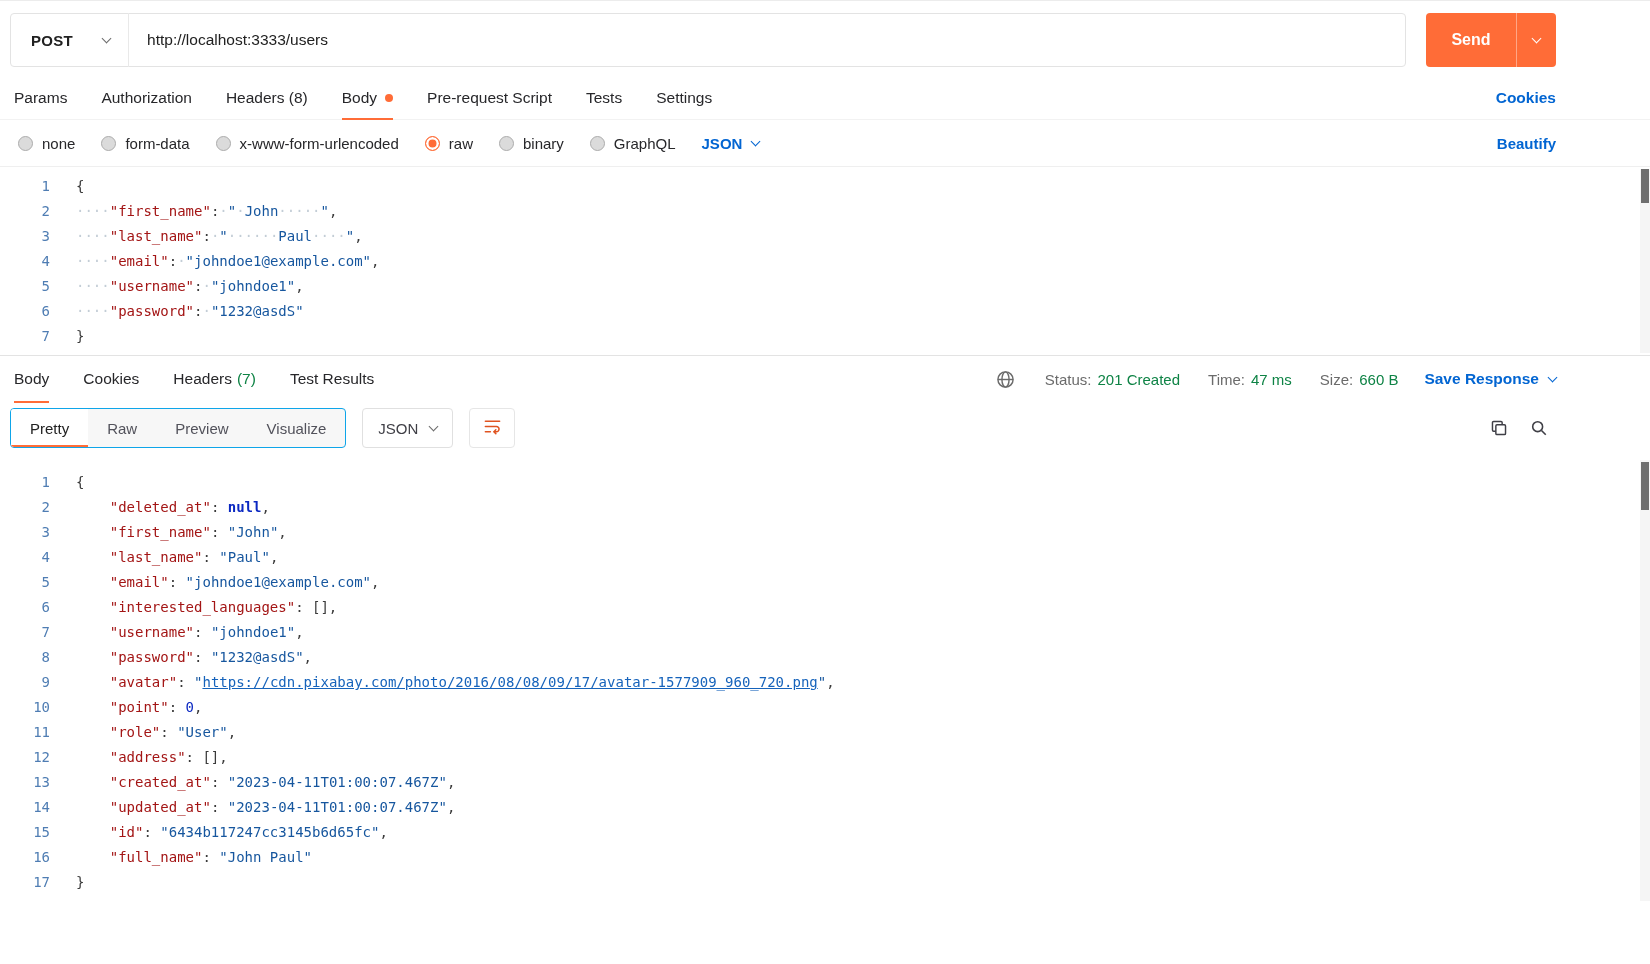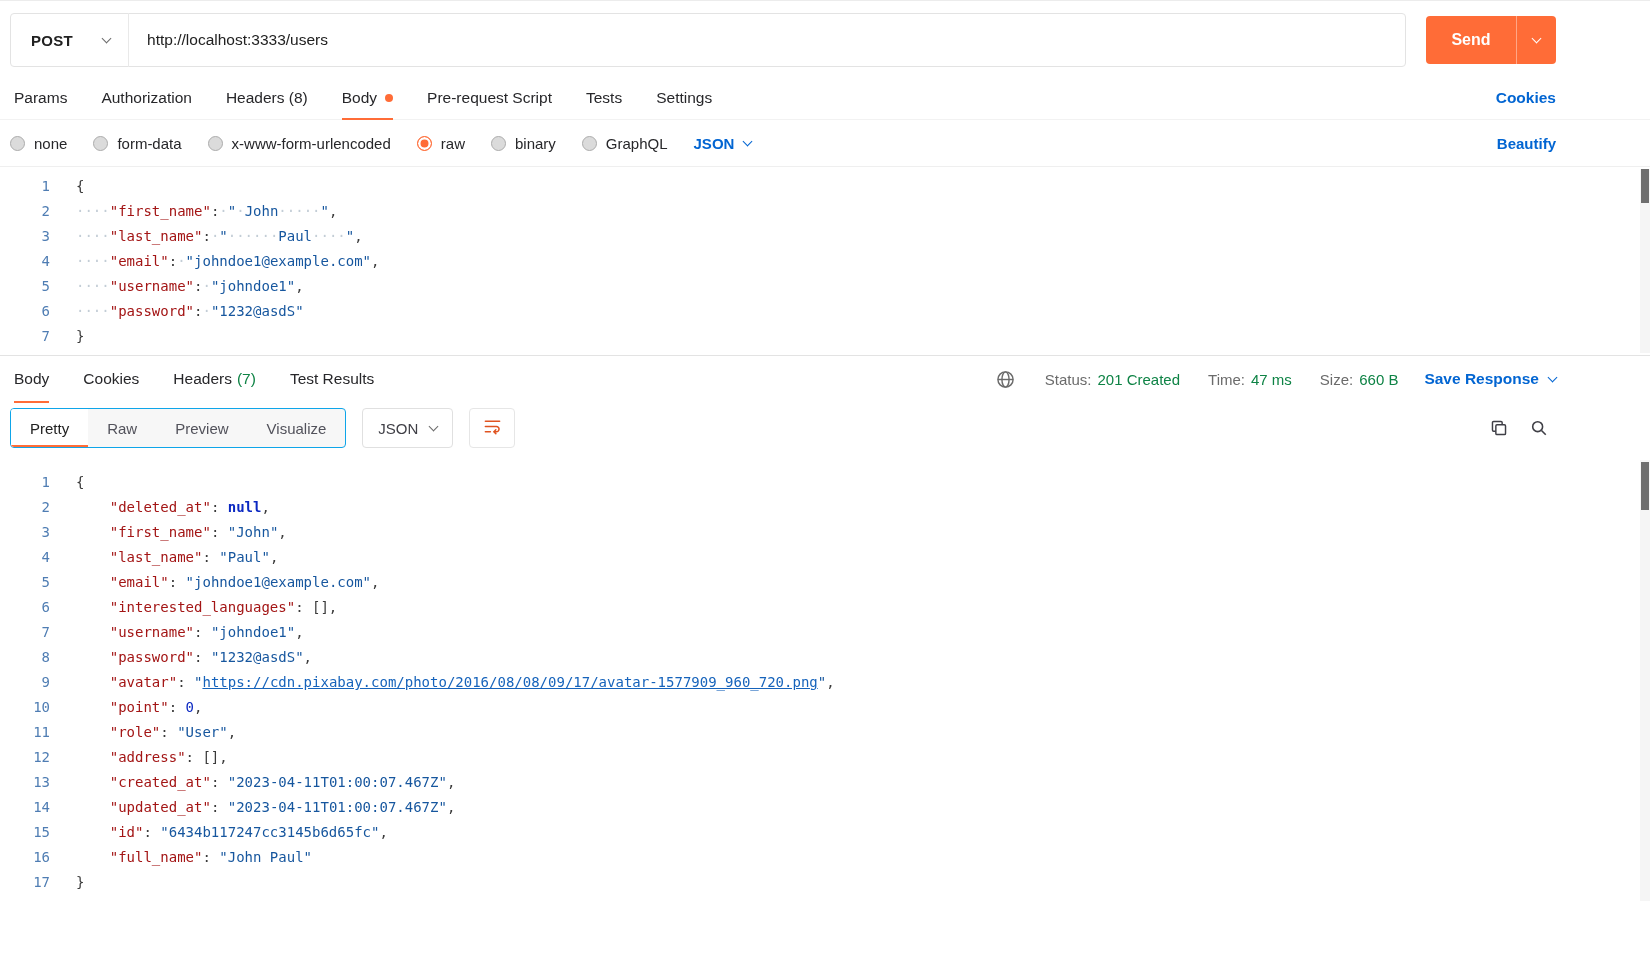--- a/index.html
+++ b/index.html
@@ -9,33 +9,33 @@
   .chev { display:inline-block; width:7px; height:7px; border-right:1.7px solid currentColor; border-bottom:1.7px solid currentColor; transform:rotate(45deg); margin-top:-4px; }
 
   
   .url-row { display:flex; align-items:center; padding:12px 94px 10px 10px; }
   .url-box { flex:1; display:flex; align-items:center; height:54px; border:1px solid #E3E3E3; border-radius:4px; background:#fff; }
   .method { display:flex; align-items:center; gap:30px; padding:0 18px 0 20px; height:100%; cursor:pointer; }
   .method-label { font-size:15px; font-weight:700; letter-spacing:.3px; }
   .method .chev { color:#6B6B6B; }
   .method-divider { width:1px; height:54px; background:#E9E9E9; }
   .url-text { flex:1; border:none; outline:none; padding-left:18px; font-size:15.5px; color:#212121; font-family:"Liberation Sans",sans-serif; background:transparent; }
-  .send-group { display:flex; margin-left:20px; height:48px; }
+  .send-group { display:flex; margin-left:20px; height:54px; }
   .send-main { background:#FF6C37; color:#fff; font-weight:700; font-size:16px; border:none; border-radius:4px 0 0 4px; width:90px; cursor:pointer; font-family:"Liberation Sans",sans-serif; }
   .send-caret { background:#FF6C37; border:none; border-left:1px solid rgba(255,255,255,.4); border-radius:0 4px 4px 0; width:40px; display:flex; align-items:center; justify-content:center; color:#fff; cursor:pointer; }
 
   
   .tabs-row { display:flex; align-items:center; height:43px; padding:0 94px 0 14px; border-bottom:1px solid #F2F2F2; }
   .rtab { margin-right:34px; font-size:15.5px; color:#27272A; height:100%; display:flex; align-items:center; position:relative; cursor:pointer; white-space:nowrap;text-align:center; }
   .rtab.active::after { content:""; position:absolute; left:0; right:0; bottom:-1px; height:2px; background:#FF6C37; }
   .tab-dot { width:8px; height:8px; border-radius:50%; background:#FF6C37; margin-left:8px; }
   .link-btn { margin-left:auto; color:#0265D2; font-weight:600; font-size:15.5px; cursor:pointer; background:none; border:none; font-family:"Liberation Sans",sans-serif; }
 
   
-  .opts-row { display:flex; align-items:center; height:46px; padding:0 94px 0 10px; gap:26px; }
+  .opts-row { display:flex; align-items:center; height:46px; padding:0 94px 0 18px; gap:26px; }
   .radio { display:flex; align-items:center; gap:9px; font-size:15px; color:#27272A; cursor:pointer; white-space:nowrap; }
   .rdot { width:15px; height:15px; border-radius:50%; background:#DBDBDB; border:1px solid #ACACAC; flex:0 0 15px; }
   .radio.selected .rdot { background:#FF6C37; border:1px solid #FF6C37; box-shadow:inset 0 0 0 2.5px #fff; }
   .lang-select { display:flex; align-items:center; gap:10px; color:#0265D2; font-size:15px; font-weight:600; cursor:pointer; }
   .lang-select .chev { color:#0265D2; }
 
   
   .editor { position:relative; font-family:"DejaVu Sans Mono", monospace; font-size:14px; line-height:25px; background:#fff; }
   .editor.req { border-top:1px solid #EFEFEF; padding:7px 0 6px 0; }
   .editor.resp { padding:12px 0 8px 0; }

